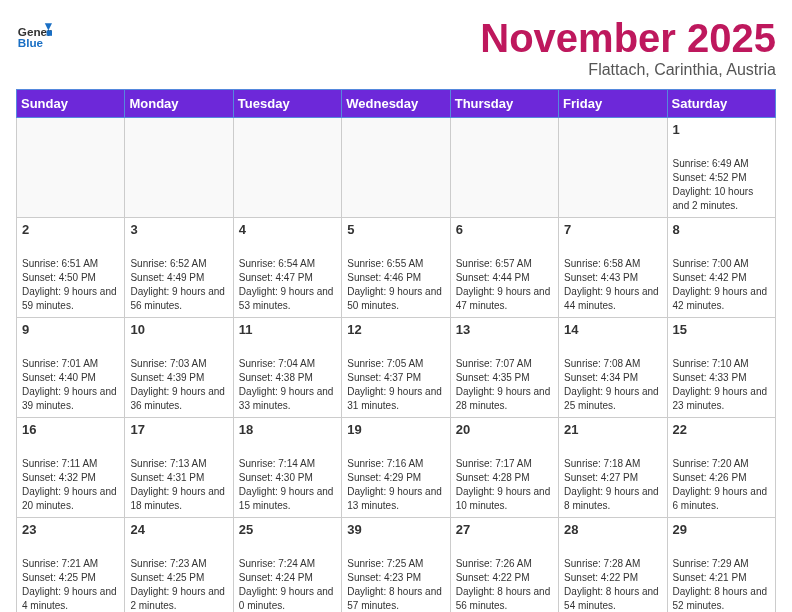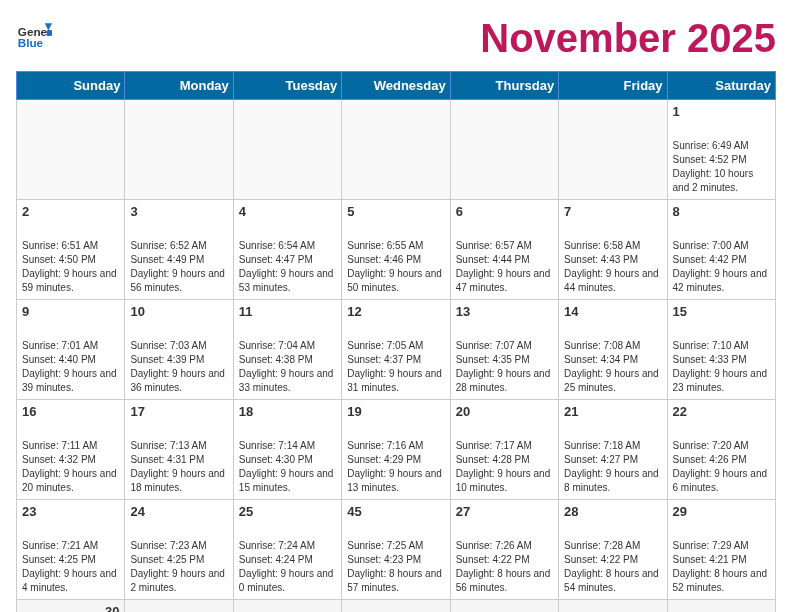--- a/index.html
+++ b/index.html
@@ -36,26 +36,26 @@
     .calendar-subtitle {
       font-size: 16px;
       color: #555;
     }
     table {
       width: 100%;
       border-collapse: collapse;
       table-layout: fixed;
     }
     thead tr th {
-      background-color: #0369a1;
+      background-color: #6d28d9;
       color: #fff;
       font-size: 13px;
       font-weight: bold;
       padding: 6px 4px;
-      text-align: right;
+      text-align: left;
       border: 1px solid #5588dd;
     }
     tbody tr td {
       border: 1px solid #ccc;
       vertical-align: top;
       padding: 4px 5px;
       font-size: 10.5px;
       color: #333;
       height: 80px;
       background: #fff;
@@ -91,20 +91,21 @@
   <div class="logo">
     <svg class="logo-icon" viewBox="0 0 40 40">
       <text x="2" y="22" font-size="13" font-weight="bold" fill="#333" font-family="Arial">General</text>
       <text x="2" y="34" font-size="13" font-weight="bold" fill="#1a6fc4" font-family="Arial">Blue</text>
       <polygon points="32,8 40,8 36,16" fill="#1a6fc4"></polygon>
       <polygon points="34,16 40,16 40,22 34,22" fill="#1a6fc4"></polygon>
     </svg>
   </div>
   <div class="title-section">
     <div class="calendar-title">November 2025</div>
+    <div class="calendar-subtitle">Flattach, Carinthia, Austria</div>
   </div>
 </div>
 
 <table>
   <thead>
     <tr>
     <th>Sunday</th>
         <th>Monday</th>
         <th>Tuesday</th>
         <th>Wednesday</th>
@@ -273,21 +274,21 @@
 Sunset: 4:25 PM
 Daylight: 9 hours and 2 minutes.</div>
         </td>
         <td>
           <span class="day-number">25</span>
           <div class="day-info">Sunrise: 7:24 AM
 Sunset: 4:24 PM
 Daylight: 9 hours and 0 minutes.</div>
         </td>
         <td>
-          <span class="day-number">45</span>
+          <span class="day-number">39</span>
           <div class="day-info">Sunrise: 7:25 AM
 Sunset: 4:23 PM
 Daylight: 8 hours and 57 minutes.</div>
         </td>
         <td>
           <span class="day-number">27</span>
           <div class="day-info">Sunrise: 7:26 AM
 Sunset: 4:22 PM
 Daylight: 8 hours and 56 minutes.</div>
         </td>

